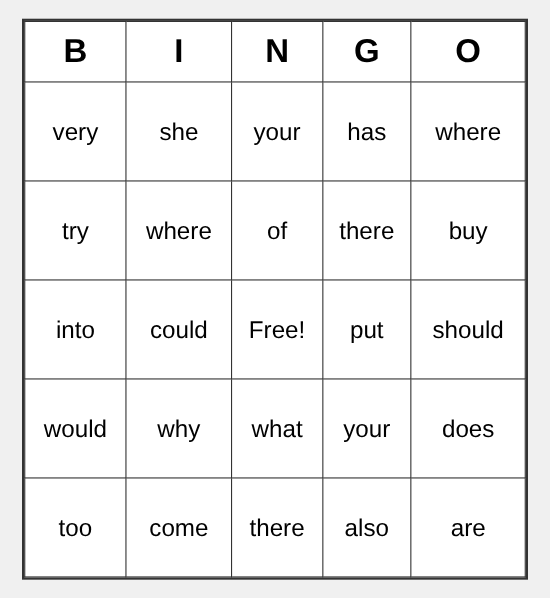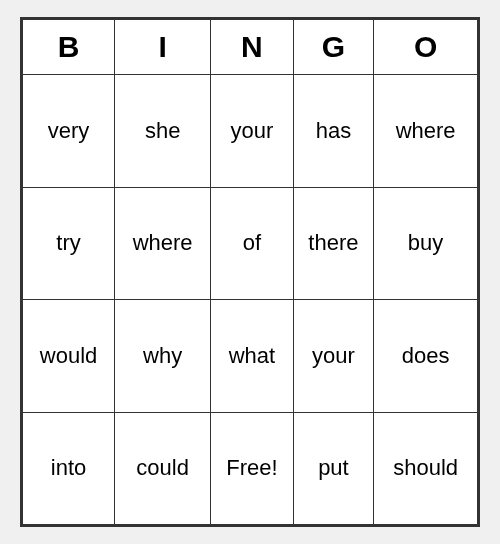--- a/index.html
+++ b/index.html
@@ -79,28 +79,35 @@
         <td>where</td>
       </tr>
       <tr class="data-row">
         <td>try</td>
         <td>where</td>
         <td>of</td>
         <td>there</td>
         <td>buy</td>
       </tr>
       <tr class="data-row">
+        <td>into</td>
+        <td>could</td>
+        <td class="free-cell">Free!</td>
+        <td>put</td>
+        <td>should</td>
+      </tr>
+      <tr class="data-row">
         <td>would</td>
         <td>why</td>
         <td>what</td>
         <td>your</td>
         <td>does</td>
       </tr>
       <tr class="data-row">
-        <td>into</td>
-        <td>could</td>
-        <td class="free-cell">Free!</td>
-        <td>put</td>
-        <td>should</td>
+        <td>too</td>
+        <td>come</td>
+        <td>there</td>
+        <td>also</td>
+        <td>are</td>
       </tr>
     </tbody>
   </table>
 </div>
 
 </body></html>

